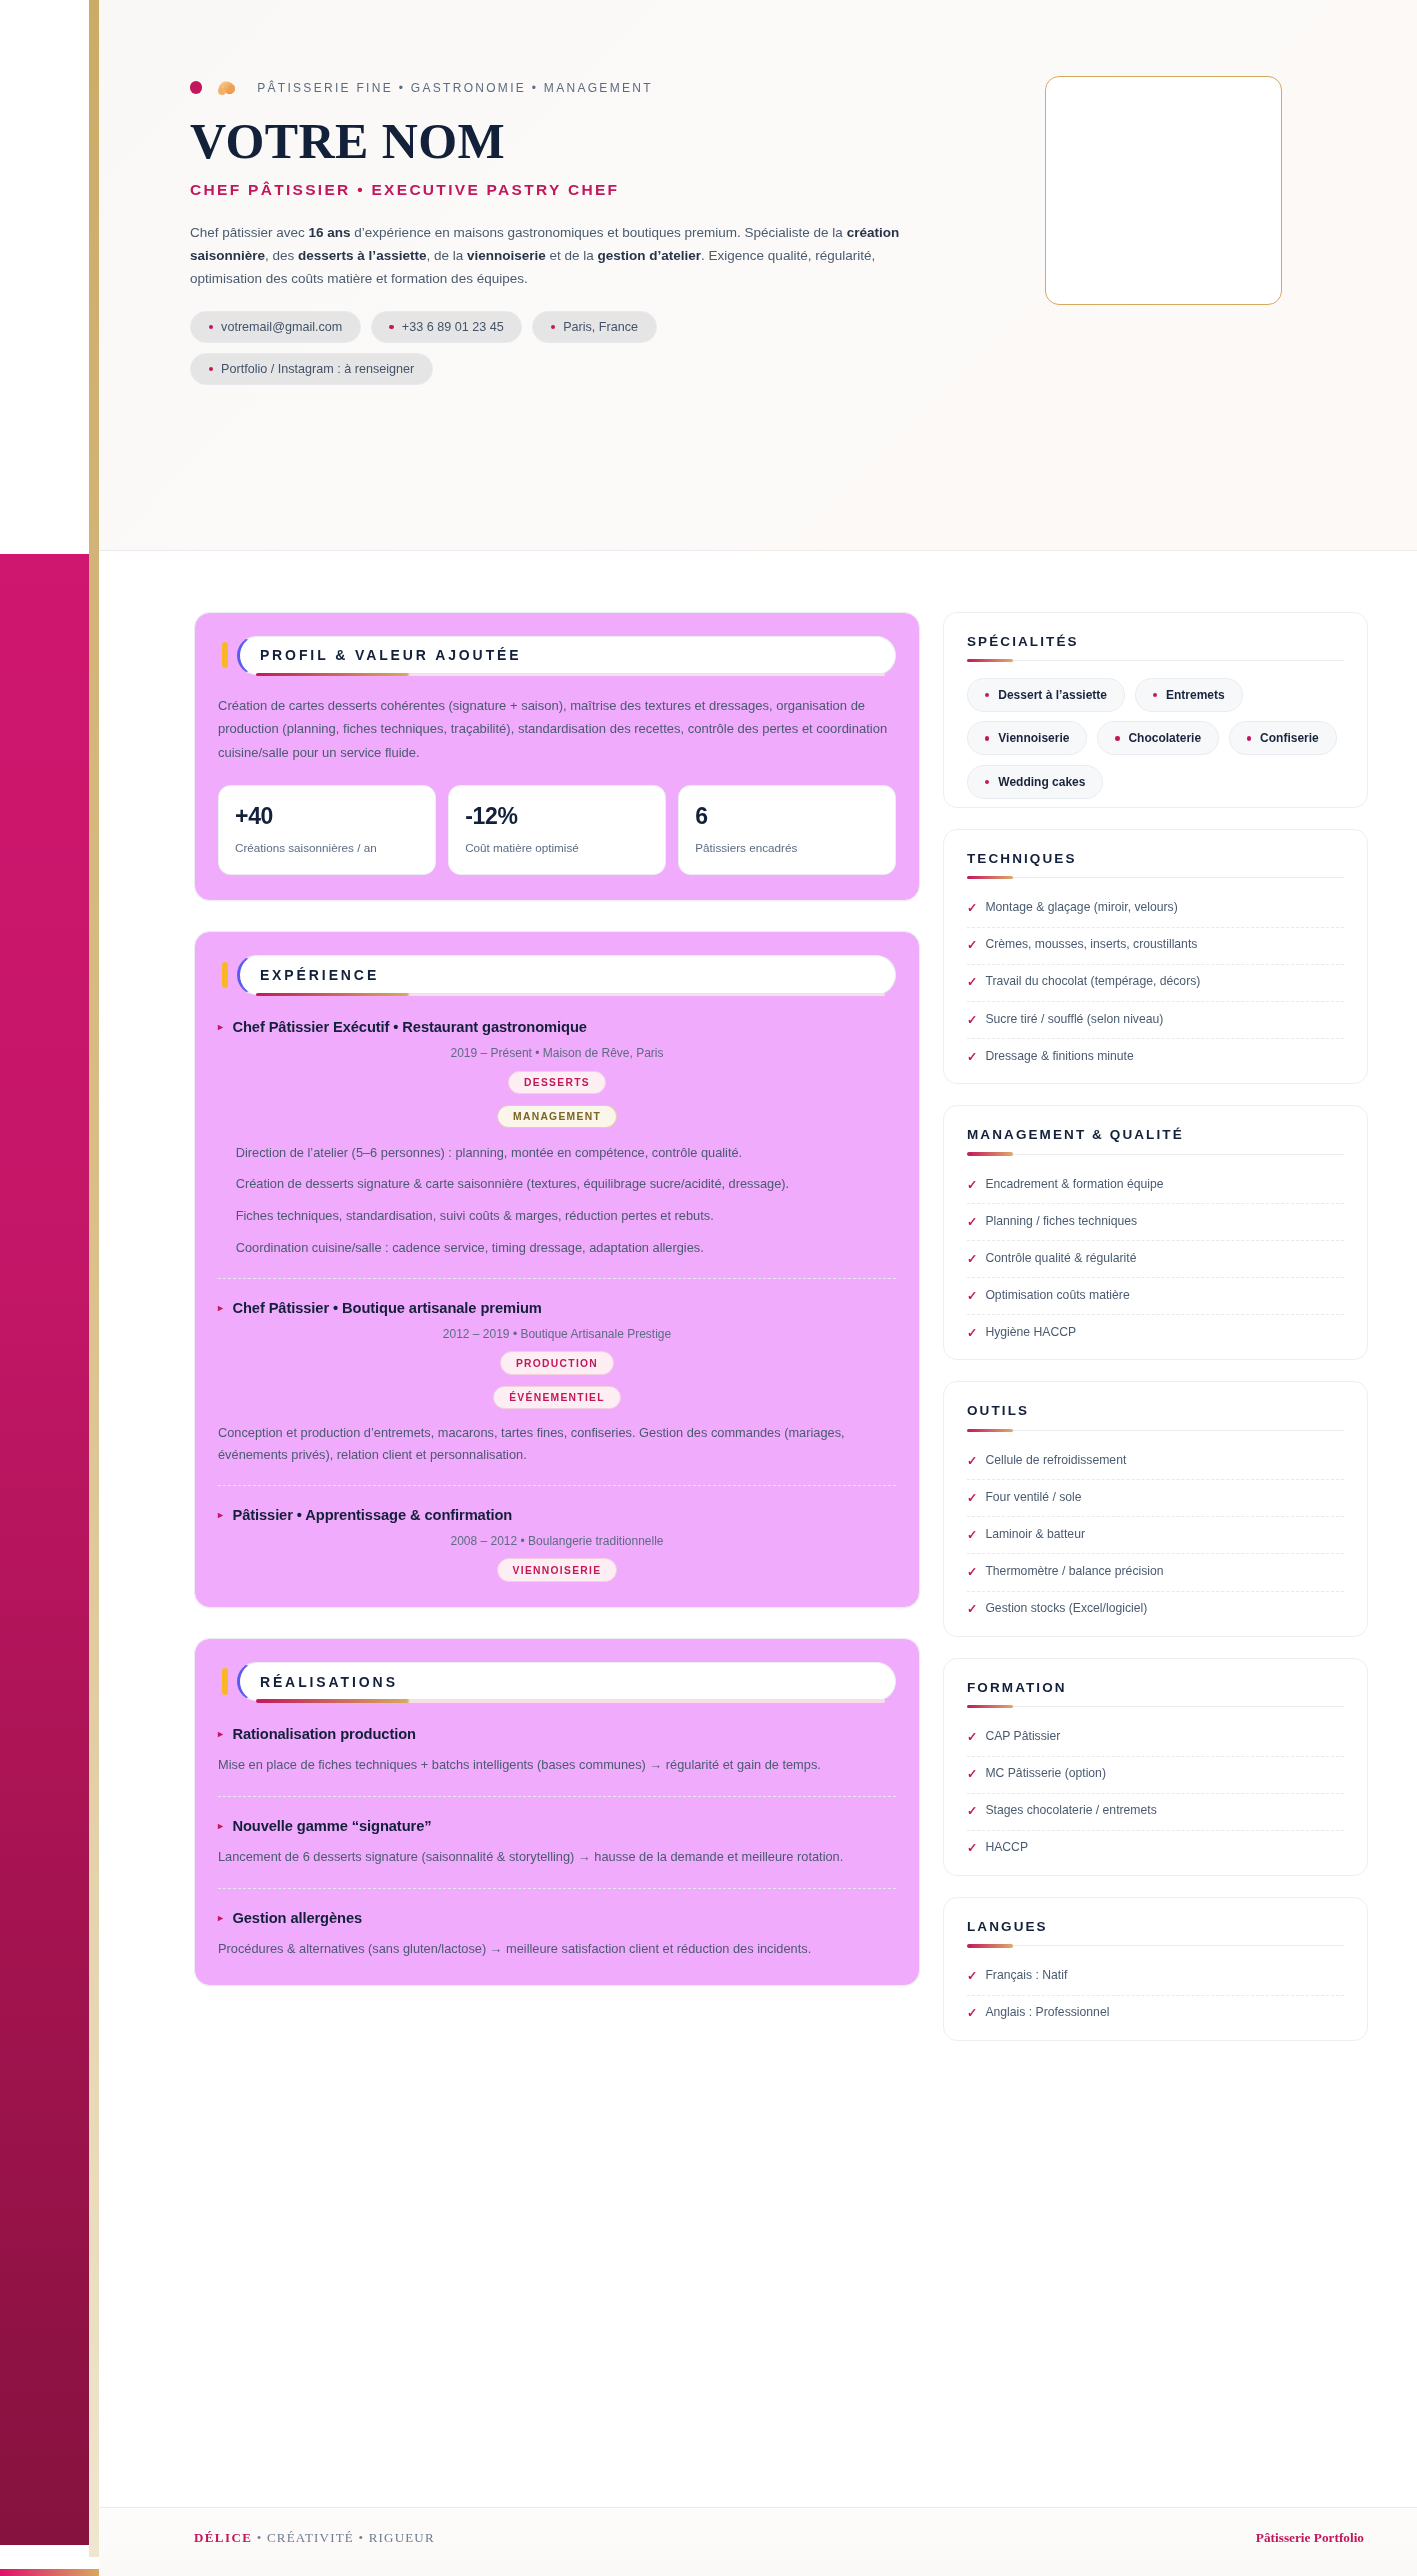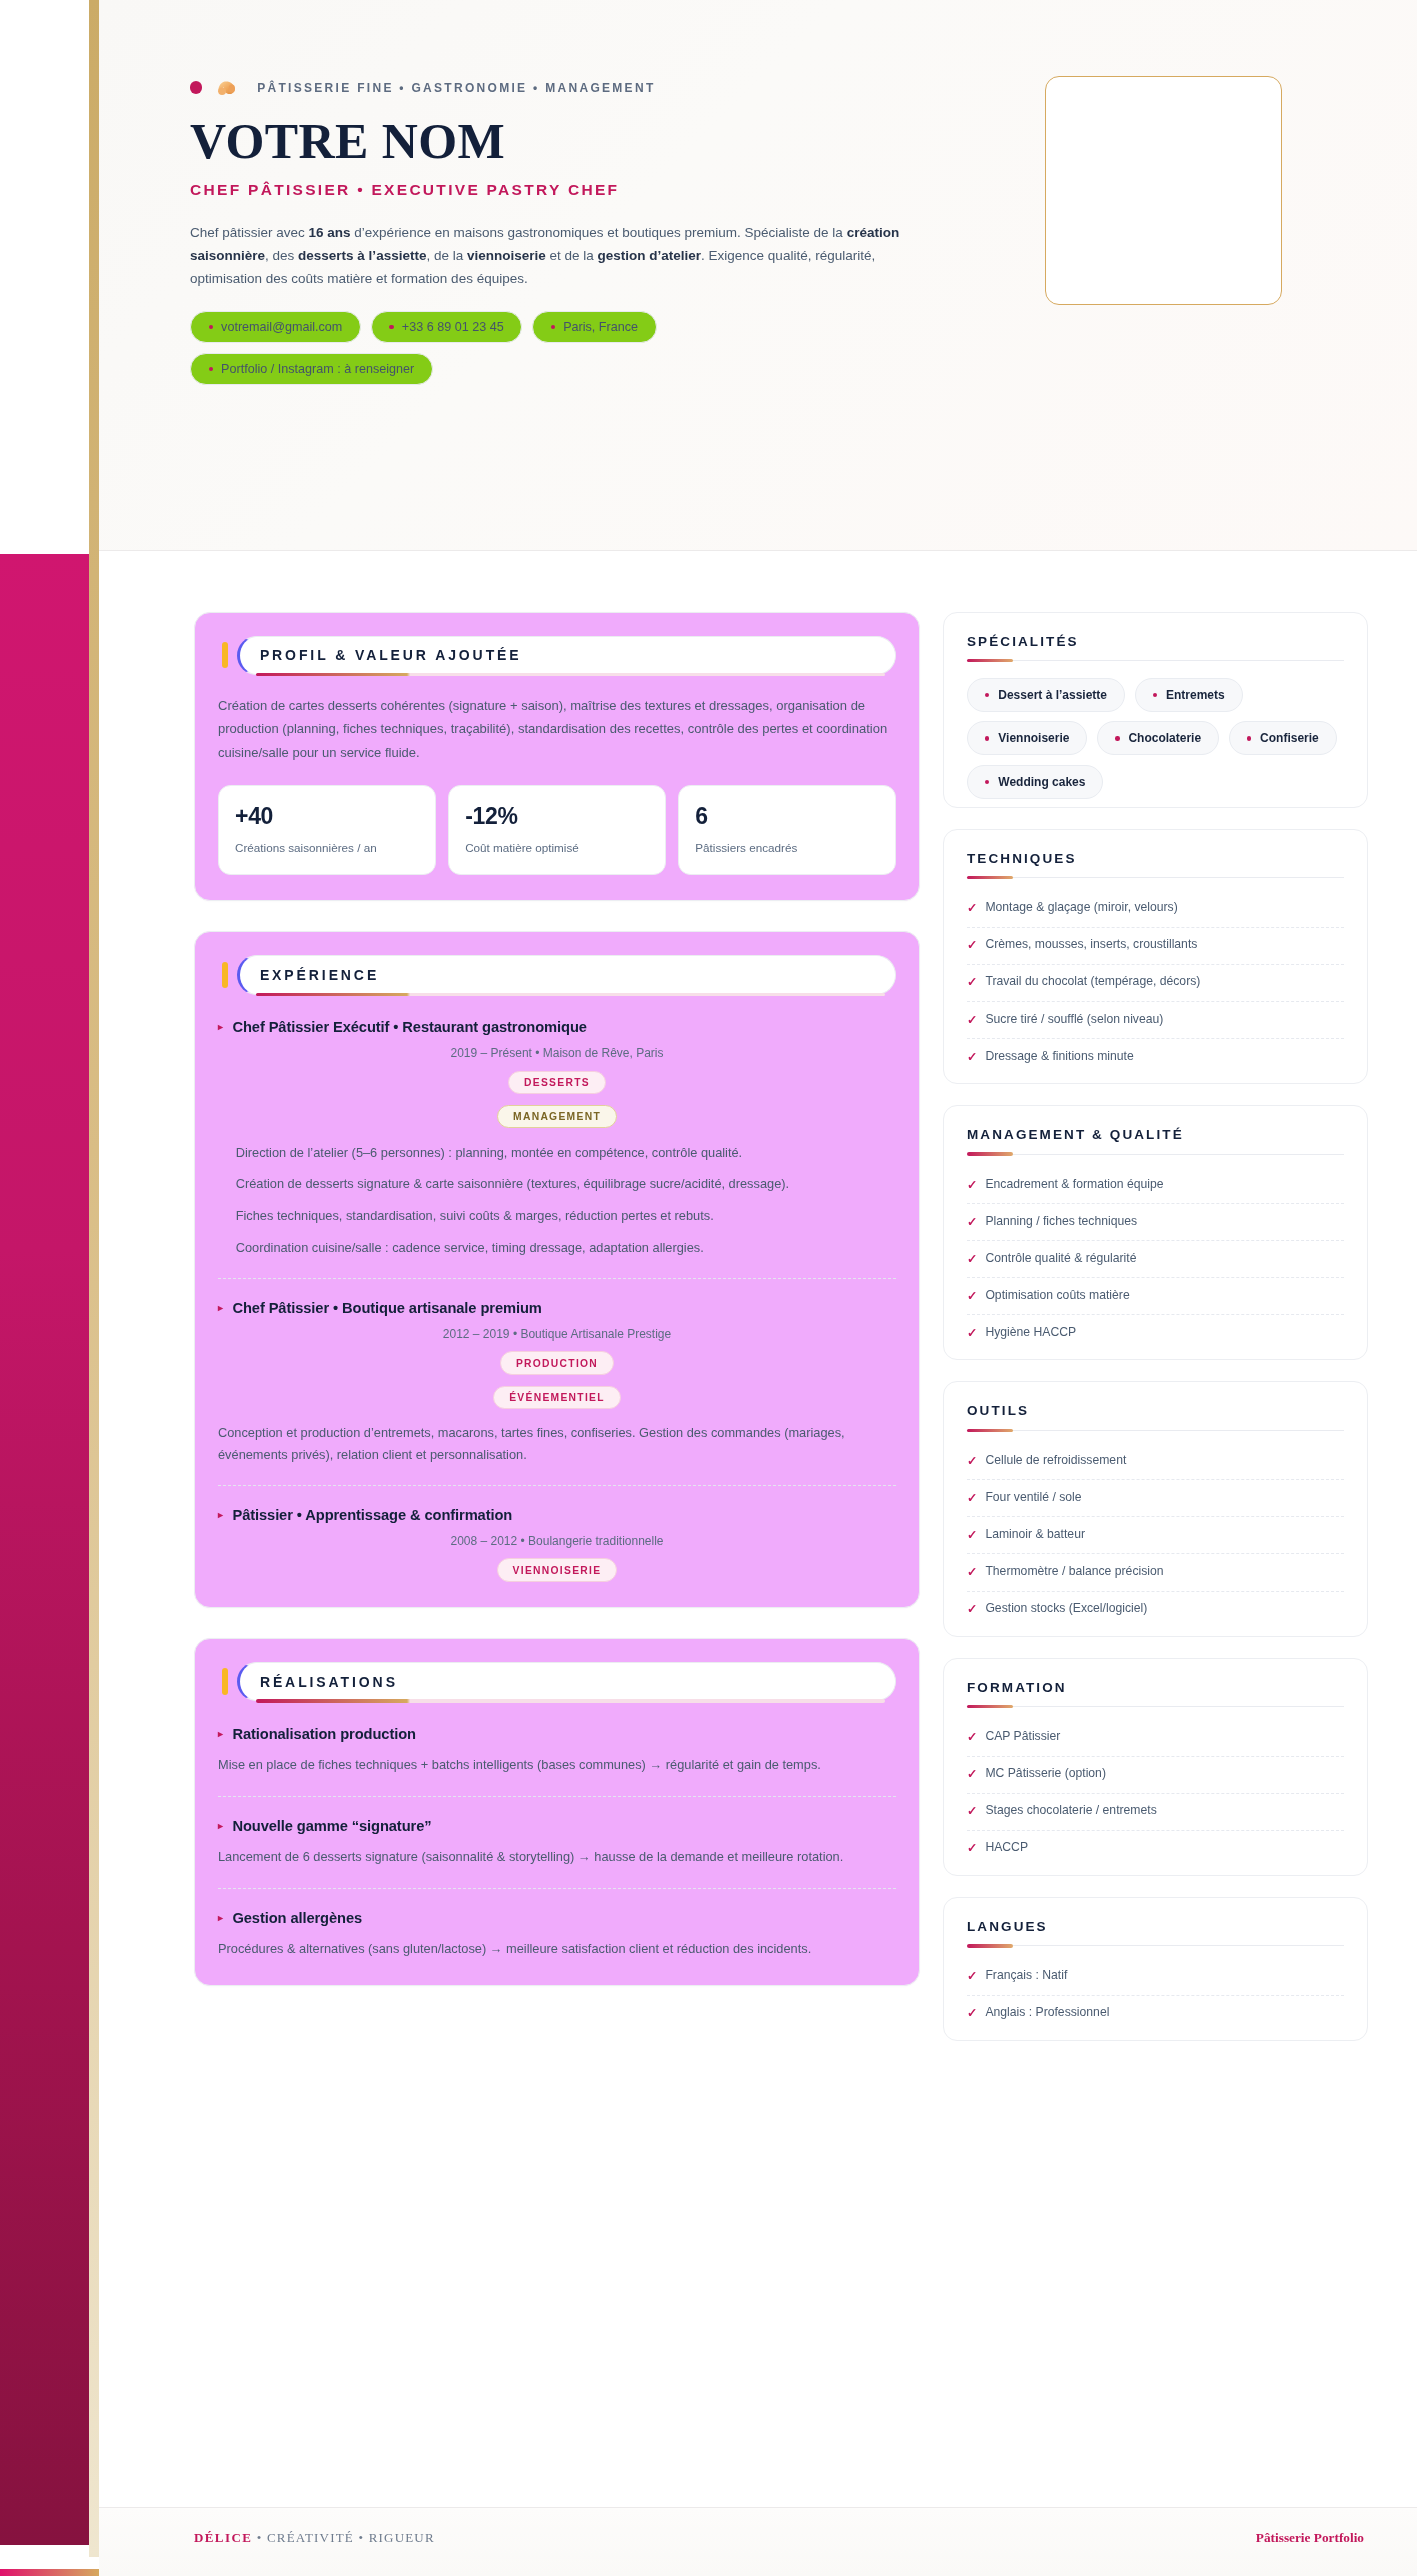--- a/index.html
+++ b/index.html
@@ -31,42 +31,42 @@
   
   .header{
     position:absolute; left:99px; top:0; right:0; height:551px;
   }
   .hdr-inner{ position:absolute; left:91px; top:76px; width:886px; }
 
   .eyebrow{ display:flex; align-items:center; gap:12.4px; height:23px; }
   .dot-mag{ width:12.4px;height:12.4px;border-radius:50%;background:#c2185b;display:block; }
   .croissant{ width:23px; height:19.5px; display:block; }
   .eyebrow-text{
-    font-size:12px; letter-spacing:2.3px; color:#5d6b80; font-weight:700;
+    font-size:12px; letter-spacing:2.3px; color:#5d6b80; font-weight:400;
     margin-left:7px;
   }
 
   .bigname{
     font-family:"Liberation Serif", serif;
     font-size:50px; font-weight:700; color:#13203a;
     letter-spacing:0.4px; line-height:1.12; margin-top:14px;
   }
   .role{
     color:#c2185b; font-weight:700; font-size:15.5px;
     letter-spacing:2.3px; margin-top:11.5px;
   }
   .summary{
     margin-top:22px; width:758px; font-size:13.5px; line-height:1.72; color:#4a5b70;
   }
   .summary b{ color:#27344a; font-weight:700; }
 
   .chips{ margin-top:21px; display:flex; flex-wrap:wrap; gap:9.7px; width:620px; }
   .chip{
     display:inline-flex; align-items:center; gap:8px;
-    background:#84cc16; border:0.9px solid #e7eaef; border-radius:19.5px;
+    background:#e5e5e5; border:0.9px solid #e7eaef; border-radius:19.5px;
     padding:8px 17.7px; font-size:12.6px; color:#44536a;
   }
   .chip .bl{ width:4.4px;height:4.4px;border-radius:50%;background:#c2185b;flex:0 0 auto; }
 
   .photo{
     position:absolute; right:135px; top:76px; width:237px; height:229px;
     border:1.8px solid #d6a95f; border-radius:14px; background:#ffffff;
   }
 
   

